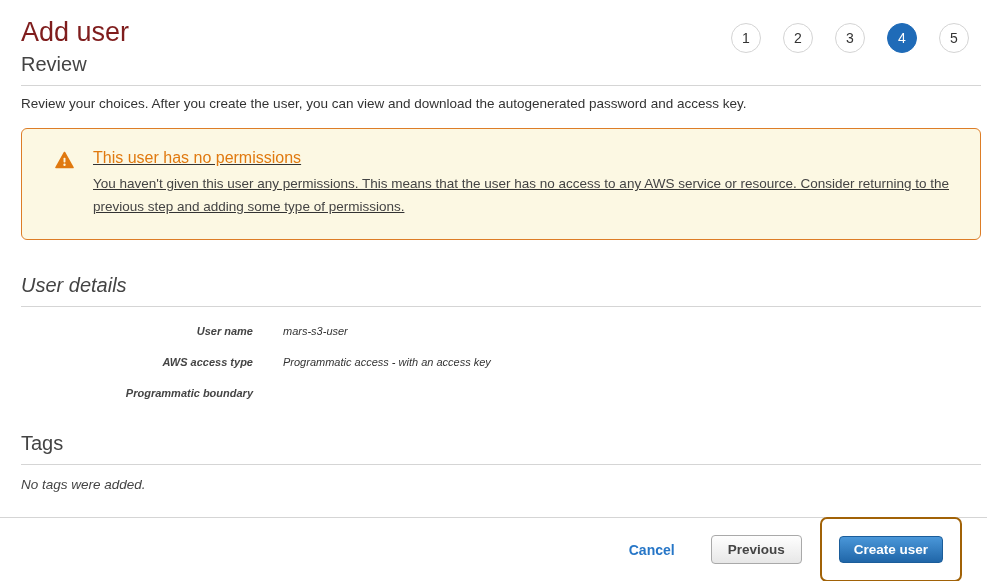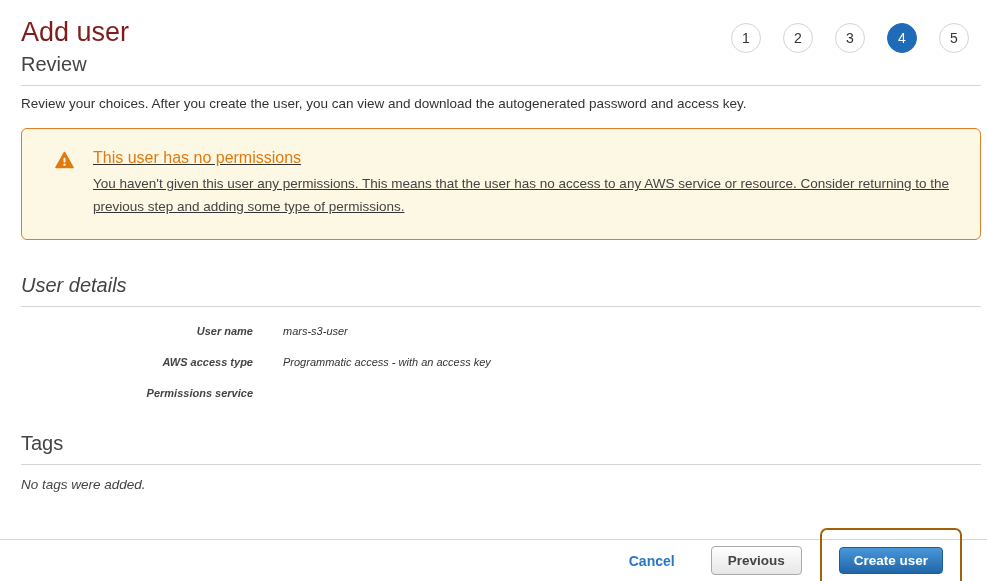--- a/index.html
+++ b/index.html
@@ -127,21 +127,21 @@
     margin: 12px 0 0;
     font-size: 13.5px;
     font-style: italic;
     color: #444;
   }
 
   
   .footer {
     position: absolute;
     left: 0; right: 0; bottom: 0;
-    height: 42px;
+    height: 64px;
     border-top: 1px solid #d5d5d5;
     background: #fff;
     display: flex;
     align-items: center;
     justify-content: flex-end;
     padding-right: 25px;
     gap: 18px;
   }
   .cancel-link {
     font-size: 14px;
@@ -218,21 +218,21 @@
     <div class="details-rows">
       <div class="detail-row">
         <div class="detail-label">User name</div>
         <div class="detail-value">mars-s3-user</div>
       </div>
       <div class="detail-row">
         <div class="detail-label">AWS access type</div>
         <div class="detail-value">Programmatic access - with an access key</div>
       </div>
       <div class="detail-row">
-        <div class="detail-label">Permissions service</div>
+        <div class="detail-label">Programmatic boundary</div>
       </div>
     </div>
   </div>
 
   <div class="tags-section">
     <h2 class="section-heading">Tags</h2>
     <p class="tags-empty">No tags were added.</p>
   </div>
 
 </div>

